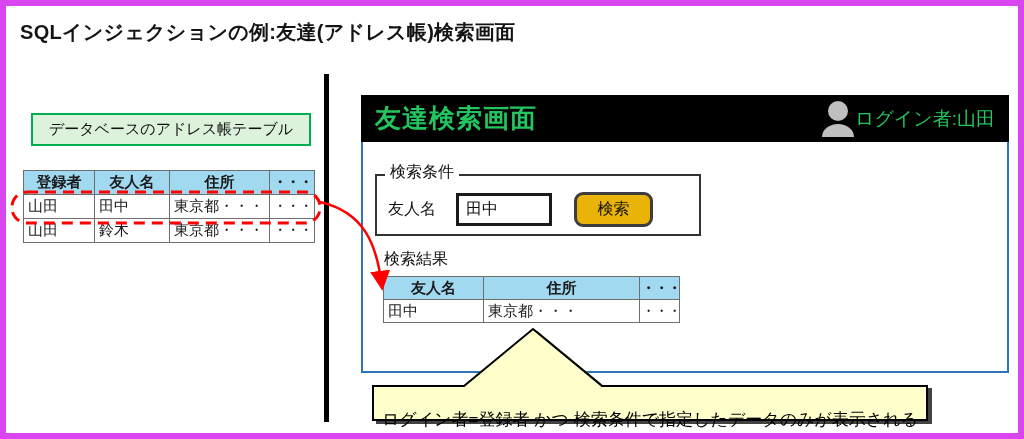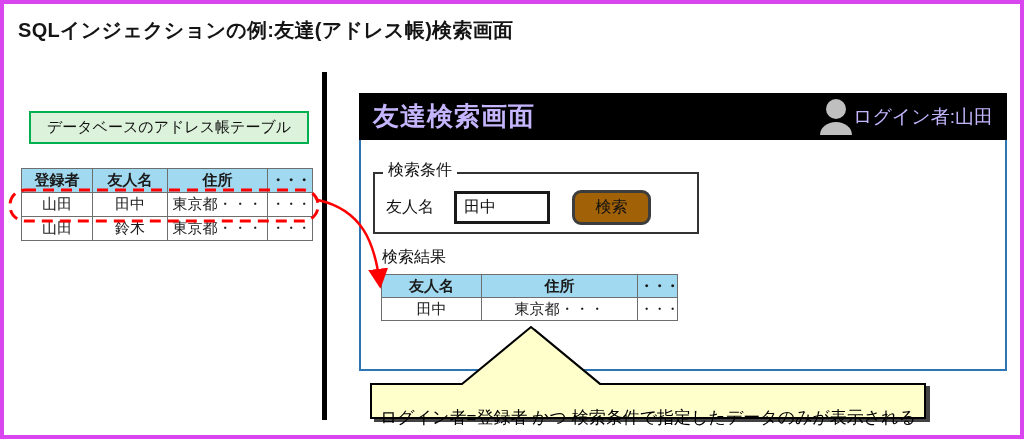--- a/index.html
+++ b/index.html
@@ -1,57 +1,57 @@
 <!DOCTYPE html>
 <html><head>
 <meta charset="utf-8">
 <style>
   html,body { margin:0; padding:0; background:#fff; }
   * { font-family:"Liberation Sans","DejaVu Sans",sans-serif; }
   .canvas { position:relative; width:1024px; height:439px; box-sizing:border-box;
-            border:4px solid #d946ef; background:#fff; overflow:hidden; }
+            border:6px solid #d946ef; background:#fff; overflow:hidden; }
 
   .title { position:absolute; left:14px; top:13px; font-size:20px; font-weight:600;
            color:#141414; letter-spacing:.3px; white-space:nowrap; }
 
   .green-label { position:absolute; left:25px; top:107px; width:280px; height:33px;
                  box-sizing:border-box; background:#DCF2DA; border:2px solid #00B050;
                  display:flex; align-items:center; justify-content:center; font-size:15px; color:#111;font-family:Liberation Serif, serif; }
 
   .tbl { position:absolute; border-collapse:collapse; table-layout:fixed; font-size:15px; color:#1a1a1a; background:#fff; }
   .tbl th,.tbl td { border:1px solid #6e6e6e; padding:0 4px; height:24px;
                     overflow:hidden; white-space:nowrap; box-sizing:border-box; }
   .tbl th { background:#A0D9F0; font-weight:600; text-align:center; }
-  .tbl td { text-align:center; }
+  .tbl td { text-align:left; }
   .tbl .dots { text-align:center; padding:0 1px; letter-spacing:-2px; }
   .left-tbl { left:17px; top:164px; width:291px; }
   .result-tbl { left:377px; top:270px; width:296px; }
   .result-tbl th,.result-tbl td { height:23px; }
 
   .divider { position:absolute; left:318px; top:68px; width:5px; height:348px; background:#000; }
 
   .panel { position:absolute; left:355px; top:89px; width:648px; height:278px;
            box-sizing:border-box; border:2px solid #2E75B6; background:#fff; }
   .panel-header { position:absolute; left:355px; top:89px; width:648px; height:47px;
-                  box-sizing:border-box; background:#000; color:#c4b5fd; display:flex;
+                  box-sizing:border-box; background:#000; color:#22c55e; display:flex;
                   align-items:center; padding:0 14px; }
   .app-title { font-size:26px; font-weight:bold; letter-spacing:1px; }
   .login { margin-left:auto; display:flex; align-items:center; font-size:19px; }
 
   .fieldset { position:absolute; left:369px; top:168px; width:326px; height:62px;
               box-sizing:border-box; border:2px solid #333; }
   .legend { position:absolute; left:379px; top:156px; background:#fff; padding:0 5px;
             font-size:16px; color:#111;font-family:Liberation Serif, serif; }
   .fname { position:absolute; left:382px; top:193px; font-size:16px; color:#111; }
   .finput { position:absolute; left:450px; top:187px; width:96px; height:33px;
             box-sizing:border-box; border:3px solid #1a1a1a; font-size:16px;
             padding:0 0 0 7px; background:#fff; color:#111; }
   .search-btn { position:absolute; left:568px; top:186px; width:79px; height:35px;
                 box-sizing:border-box; border:3px solid #3d3d3d; border-radius:9px;
-                background:#a16207; font-size:16px; color:#111; cursor:pointer;padding-left:6px; }
+                background:#eab308; font-size:16px; color:#111; cursor:pointer;padding-left:6px; }
 
   .results-label { position:absolute; left:378px; top:243px; font-size:16px; color:#111; }
 
   .overlay { position:absolute; left:0; top:0; width:1024px; height:439px; pointer-events:none; }
   .bubble { filter:drop-shadow(4px 3px 0 rgba(45,45,45,.9)); }
 
   .callout-text { position:absolute; left:366px; top:395px; width:556px; height:36px;
                   display:flex; align-items:center; justify-content:center;
                   font-size:17px; color:#000000; white-space:nowrap; }
 </style>

